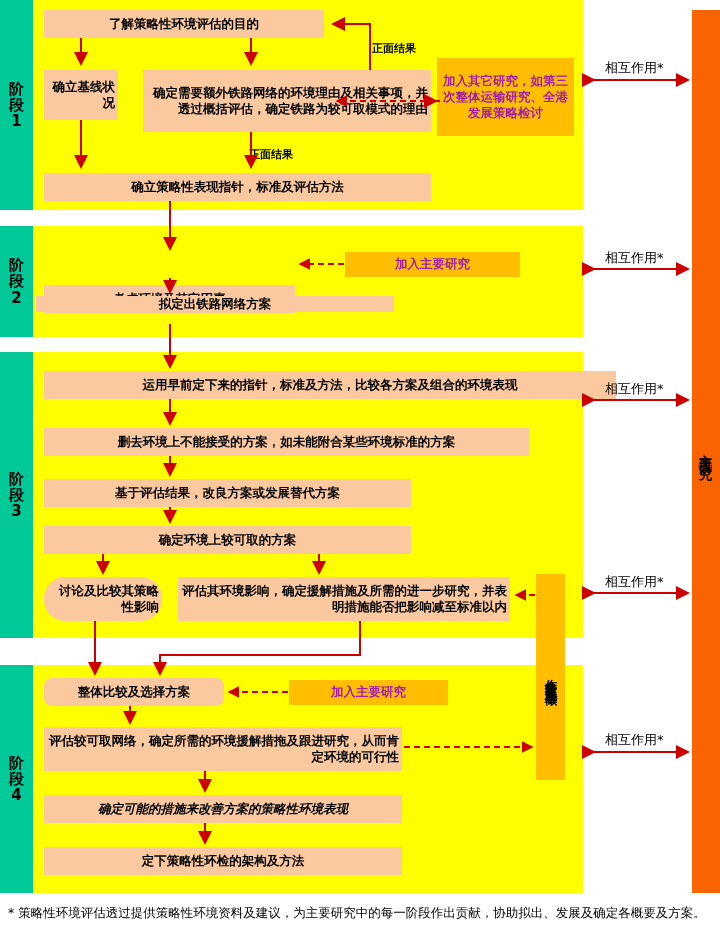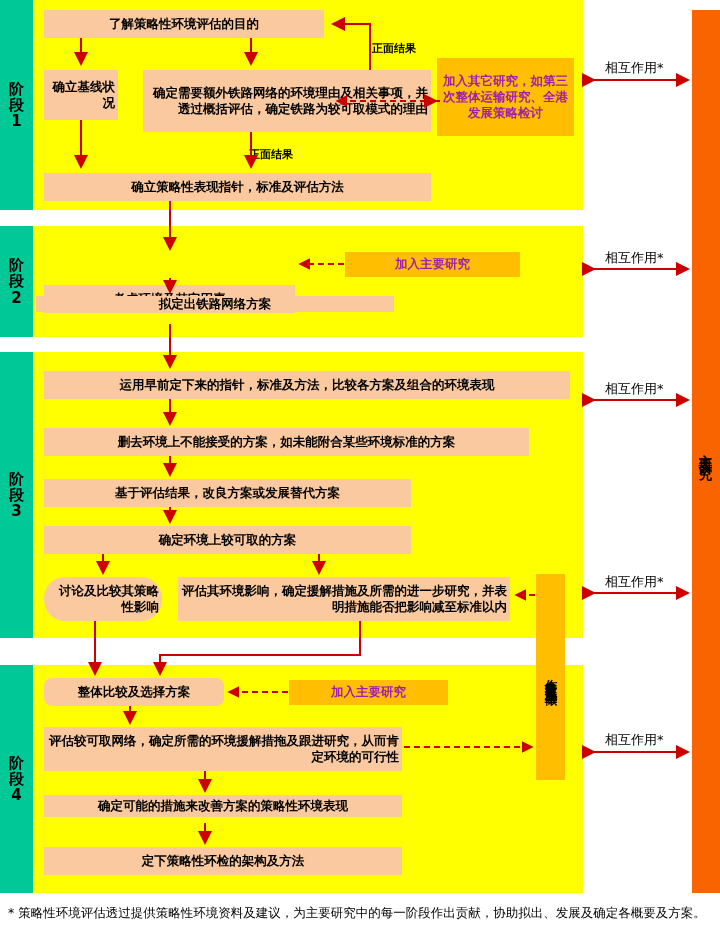--- a/index.html
+++ b/index.html
@@ -89,42 +89,42 @@
 
   <div class="band" style="left:0px;top:352px;width:583px;height:286px;"></div>
   <div class="stage-label" style="left:0px;top:352px;width:33px;height:286px;">
     <div>
       <span>阶</span>
       <span>段</span>
       <span>3</span>
     </div>
   </div>
 
-  <div class="pbox" style="left:44px;top:371px;width:526px;height:28px;">运用早前定下来的指针，标准及方法，比较各方案及组合的环境表现</div>
+  <div class="pbox" style="left:44px;top:371px;width:572px;height:28px;">运用早前定下来的指针，标准及方法，比较各方案及组合的环境表现</div>
   <div class="pbox" style="left:44px;top:428px;width:485px;height:28px;">删去环境上不能接受的方案，如未能附合某些环境标准的方案</div>
   <div class="pbox" style="left:44px;top:479px;width:367px;height:28px;">基于评估结果，改良方案或发展替代方案</div>
   <div class="pbox" style="left:44px;top:526px;width:367px;height:28px;">确定环境上较可取的方案</div>
   <div class="pbox" style="left:44px;top:577px;width:118px;height:44px;border-radius:21px;">讨论及比较其策略性影响</div>
   <div class="pbox" style="left:178px;top:577px;width:332px;height:44px;">评估其环境影响，确定援解措施及所需的进一步研究，并表明措施能否把影响减至标准以内</div>
 
   <div class="ia-lbl" style="left:605px;top:380px;">相互作用*</div>
   <div class="ia-lbl" style="left:605px;top:573px;">相互作用*</div>
 
   <div class="band" style="left:0px;top:665px;width:583px;height:228px;"></div>
   <div class="stage-label" style="left:0px;top:665px;width:33px;height:228px;">
     <div>
       <span>阶</span>
       <span>段</span>
       <span>4</span>
     </div>
   </div>
 
   <div class="pbox" style="left:44px;top:678px;width:180px;height:28px;border-radius:8px;">整体比较及选择方案</div>
   <div class="pbox" style="left:44px;top:727px;width:358px;height:44px;">评估较可取网络，确定所需的环境援解措拖及跟进研究，从而肯定环境的可行性</div>
-  <div class="pbox" style="left:44px;top:795px;width:358px;height:22px;">确定可能的措施来改善方案的策略性环境表现</div>
+  <div class="pbox" style="left:44px;top:795px;width:358px;height:28px;font-style:italic;">确定可能的措施来改善方案的策略性环境表现</div>
   <div class="pbox" style="left:44px;top:847px;width:358px;height:28px;">定下策略性环检的架构及方法</div>
 
   <div class="obox" style="left:289px;top:680px;width:159px;height:25px;">加入主要研究</div>
 
   <div class="ia-lbl" style="left:605px;top:731px;">相互作用*</div>
 
   <div class="vbox" style="left:536px;top:574px;width:29px;height:206px;">作参考以避免重做</div>
 
   <div class="mainres" style="left:692px;top:10px;width:28px;height:883px;">主要研究</div>
 

